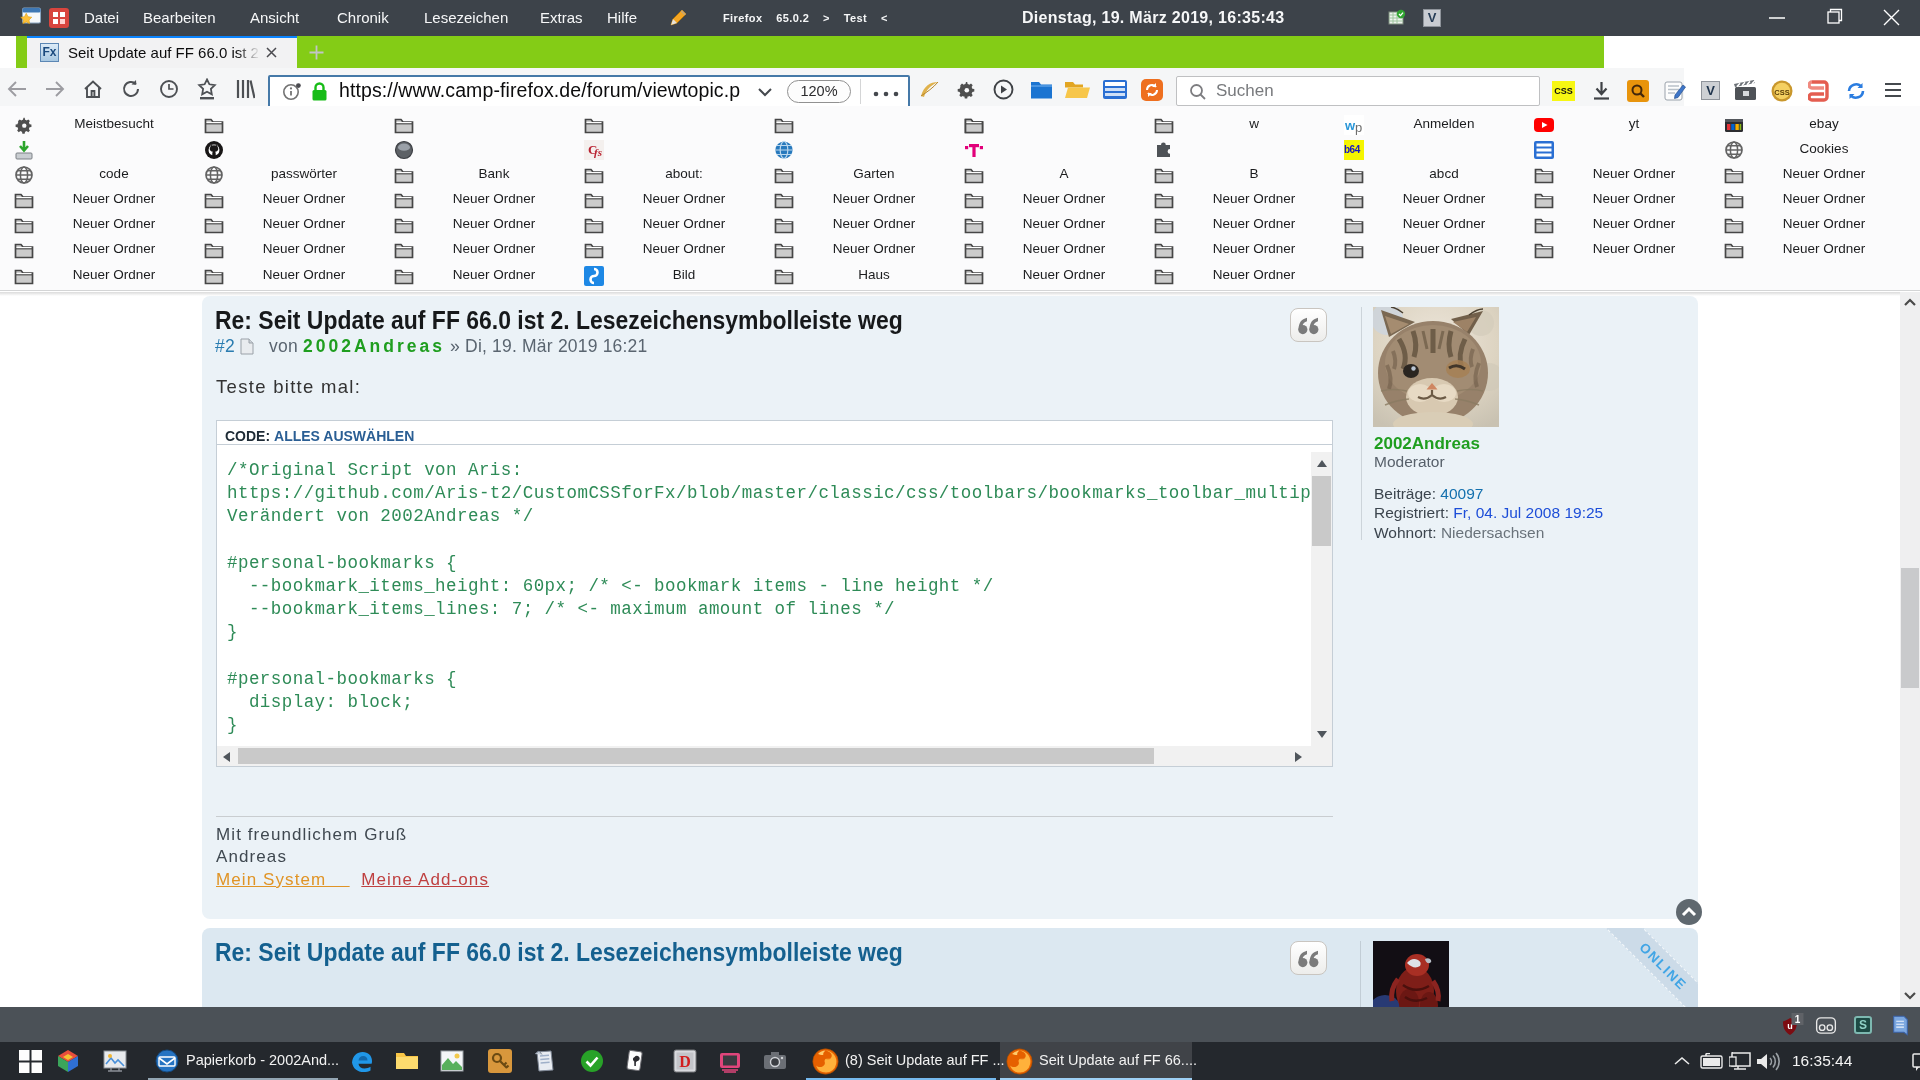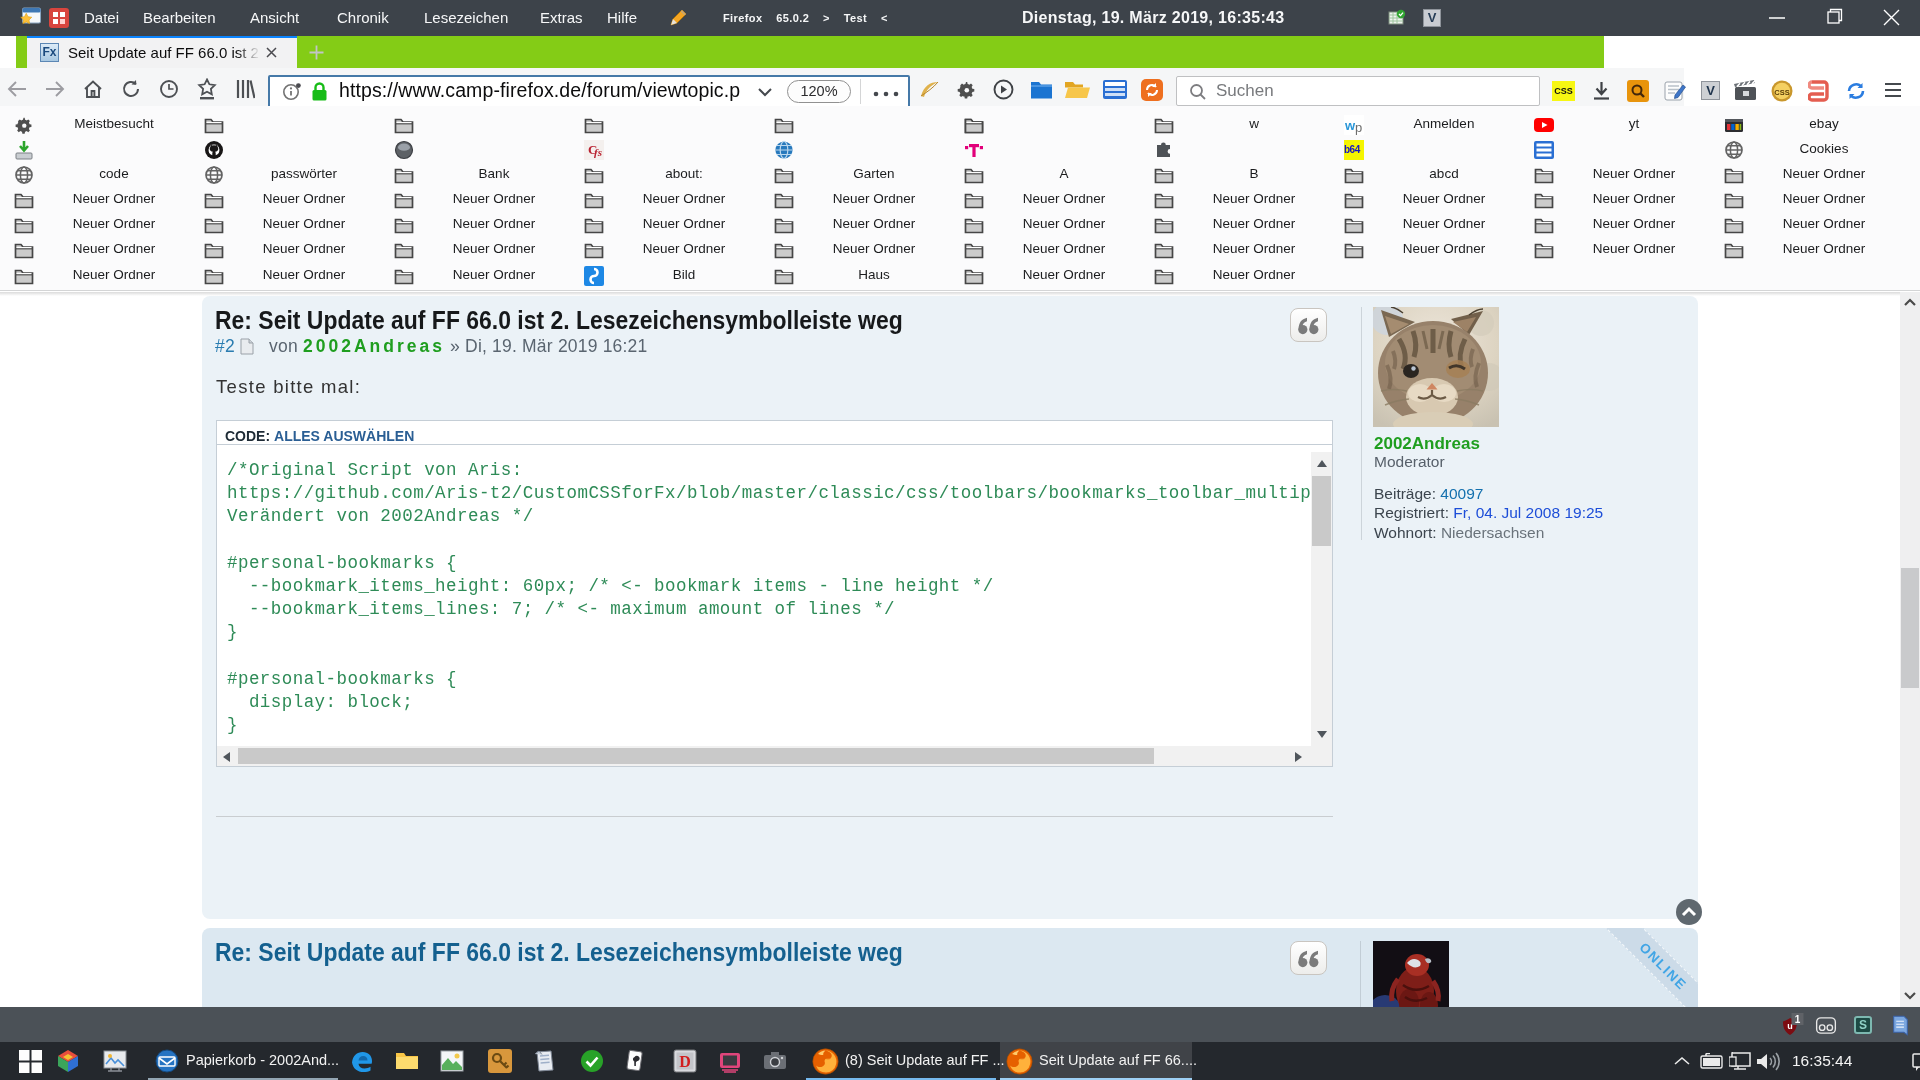--- a/index.html
+++ b/index.html
@@ -676,20 +676,21 @@
 <div class="abs tri" style="right:5px;top:39px;border-left:5.5px solid transparent;border-right:5.5px solid transparent;border-bottom:7px solid #50565c"></div>
 <div class="abs thumb" style="right:1px;top:55px;width:19px;height:70px"></div>
 <div class="abs tri" style="right:5px;top:310px;border-left:5.5px solid transparent;border-right:5.5px solid transparent;border-top:7px solid #50565c"></div>
 <div class="abs sbtrack" style="left:0;bottom:0;width:1095px;height:20px"></div>
 <div class="abs tri" style="left:6px;bottom:4px;border-top:5.5px solid transparent;border-bottom:5.5px solid transparent;border-right:7px solid #50565c"></div>
 <div class="abs thumb" style="left:21px;bottom:2px;width:916px;height:16px"></div>
 <div class="abs tri" style="left:1078px;bottom:4px;border-top:5.5px solid transparent;border-bottom:5.5px solid transparent;border-left:7px solid #50565c"></div>
 <div class="abs sbtrack" style="right:0;bottom:0;width:21px;height:20px"></div>
 </div>
 <div class="abs" style="left:14px;top:520px;width:1117px;border-top:1px solid #c9cdd0"></div>
+<div class="abs" style="left:14px;top:528px;font-size:17px;letter-spacing:1.1px;line-height:22.4px;color:#3f4850">Mit freundlichem Gruß<br>Andreas<br><span style="color:#e09426;text-decoration:underline">Mein System&nbsp;&nbsp;&nbsp;&nbsp;</span>&nbsp;&nbsp;<span style="color:#bf4040;text-decoration:underline">Meine Add-ons</span></div>
 <div class="abs" style="left:1474px;top:603px;width:26px;height:26px;border-radius:50%;background:#5f686f">
         <svg width="26" height="26" viewBox="0 0 26 26">
           <path d="M7,16 l6,-6 6,6" stroke="#fff" stroke-width="3" fill="none"></path>
         </svg>
       </div>
 <div class="abs" style="left:1159px;top:11px;width:1px;height:233px;background:#ccd4da"></div>
 <svg class="abs" style="left:1171px;top:11px" width="126" height="120" viewBox="0 0 126 120">
 <defs>
 <radialGradient id="kbg" cx="50%" cy="30%" r="80%">
             <stop offset="0%" stop-color="#ece5da"></stop>

